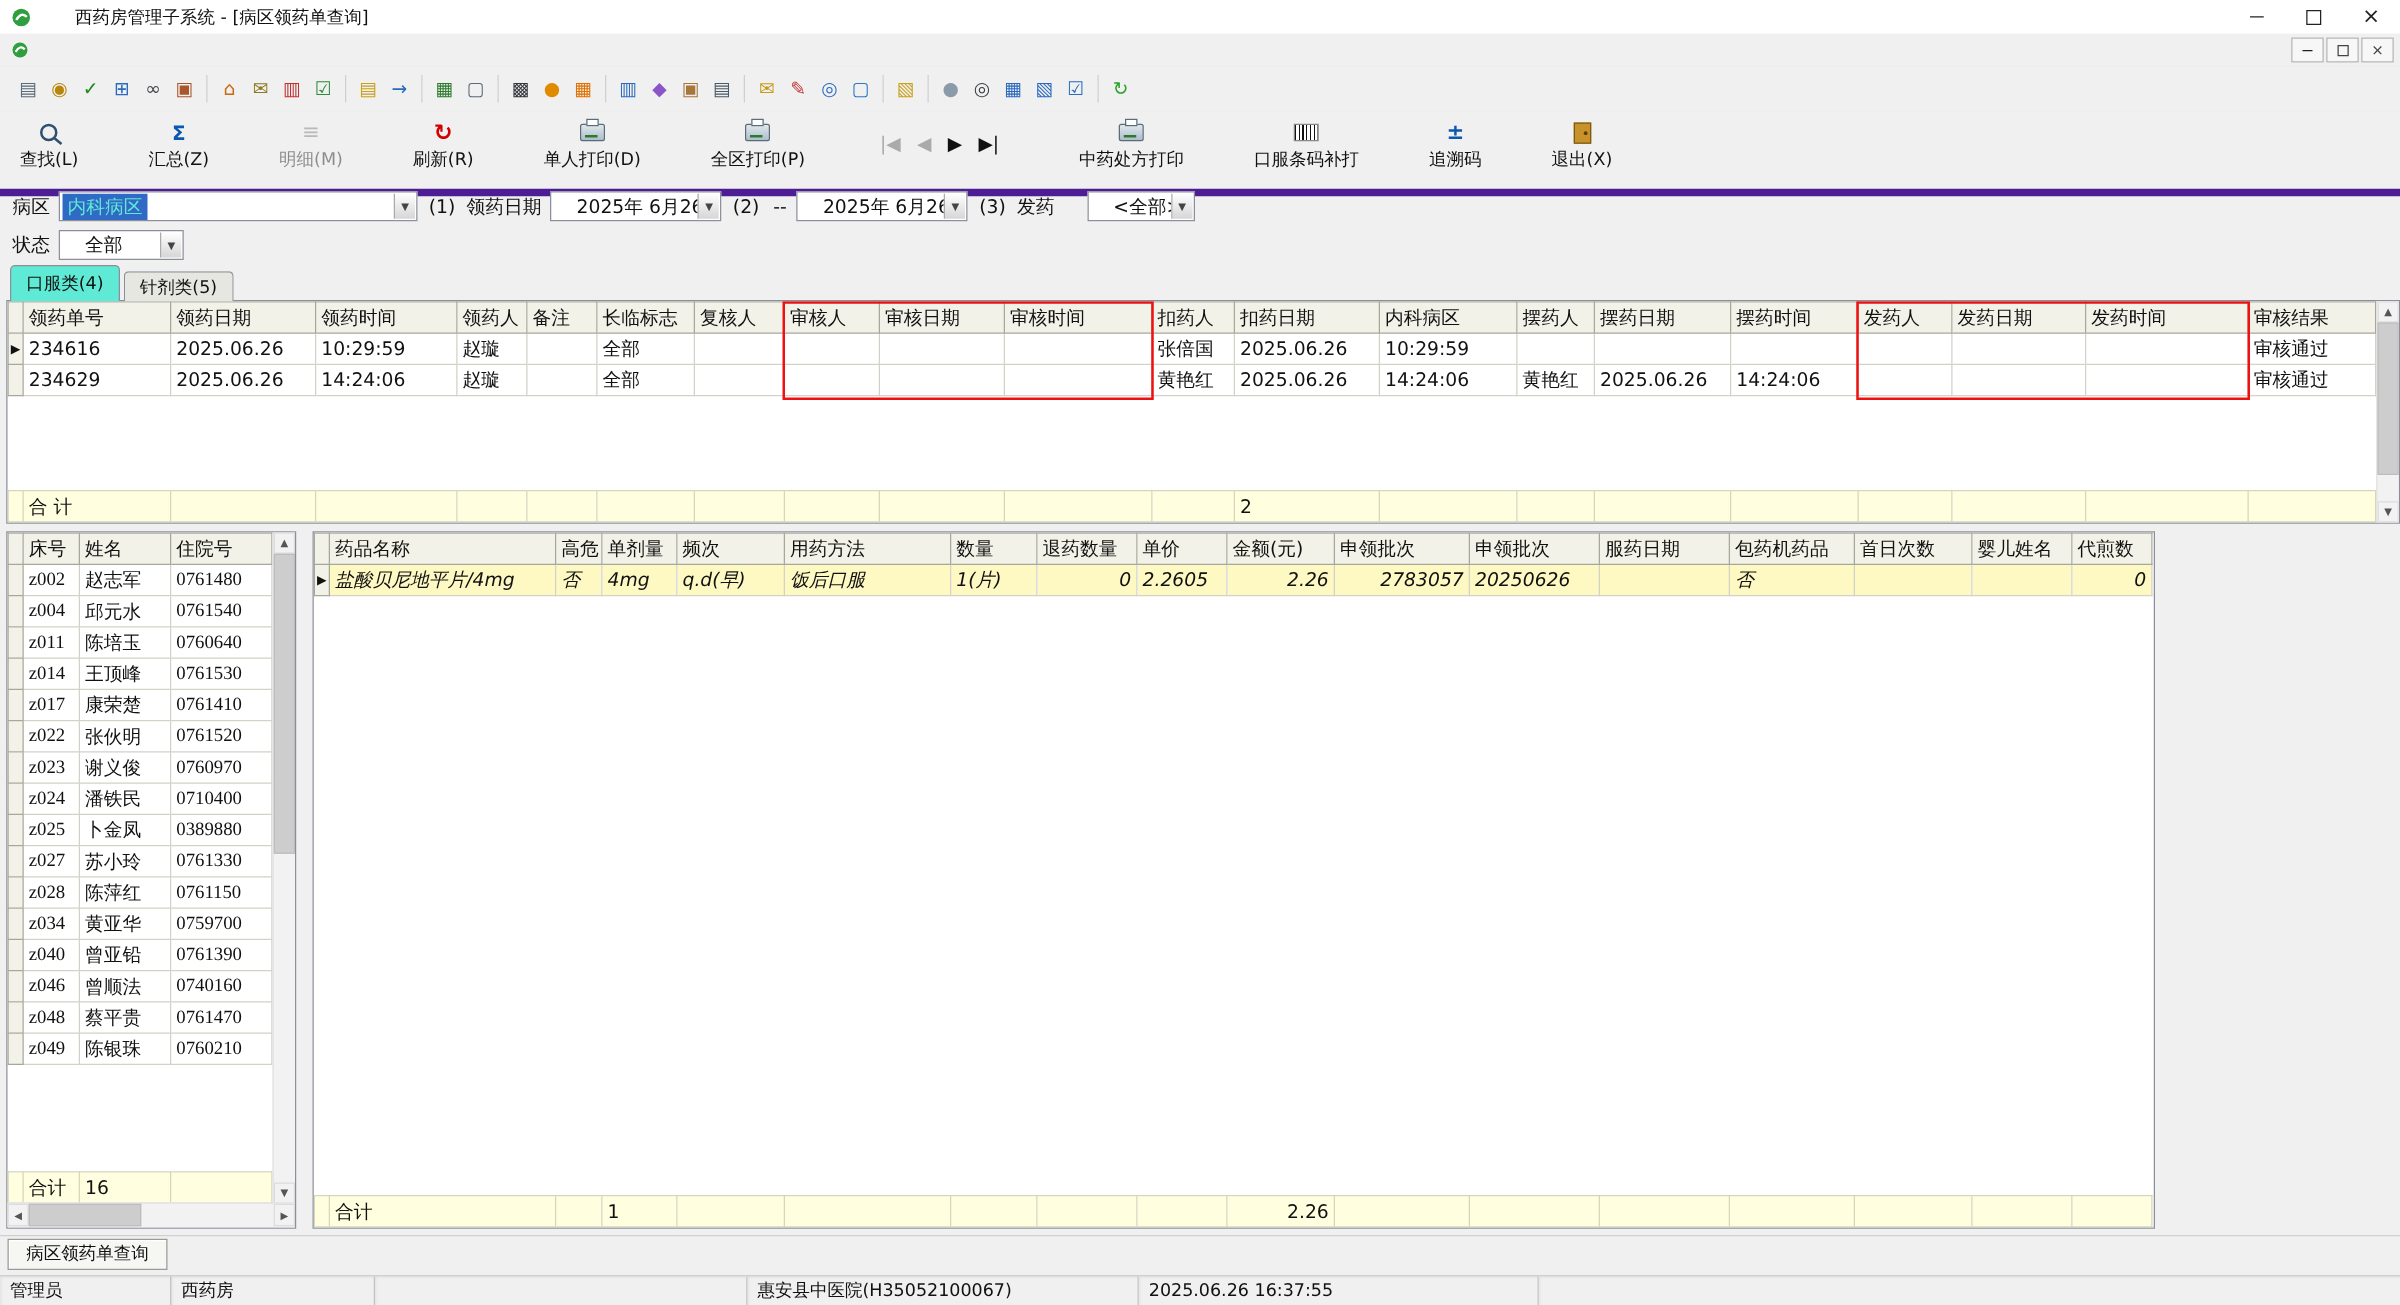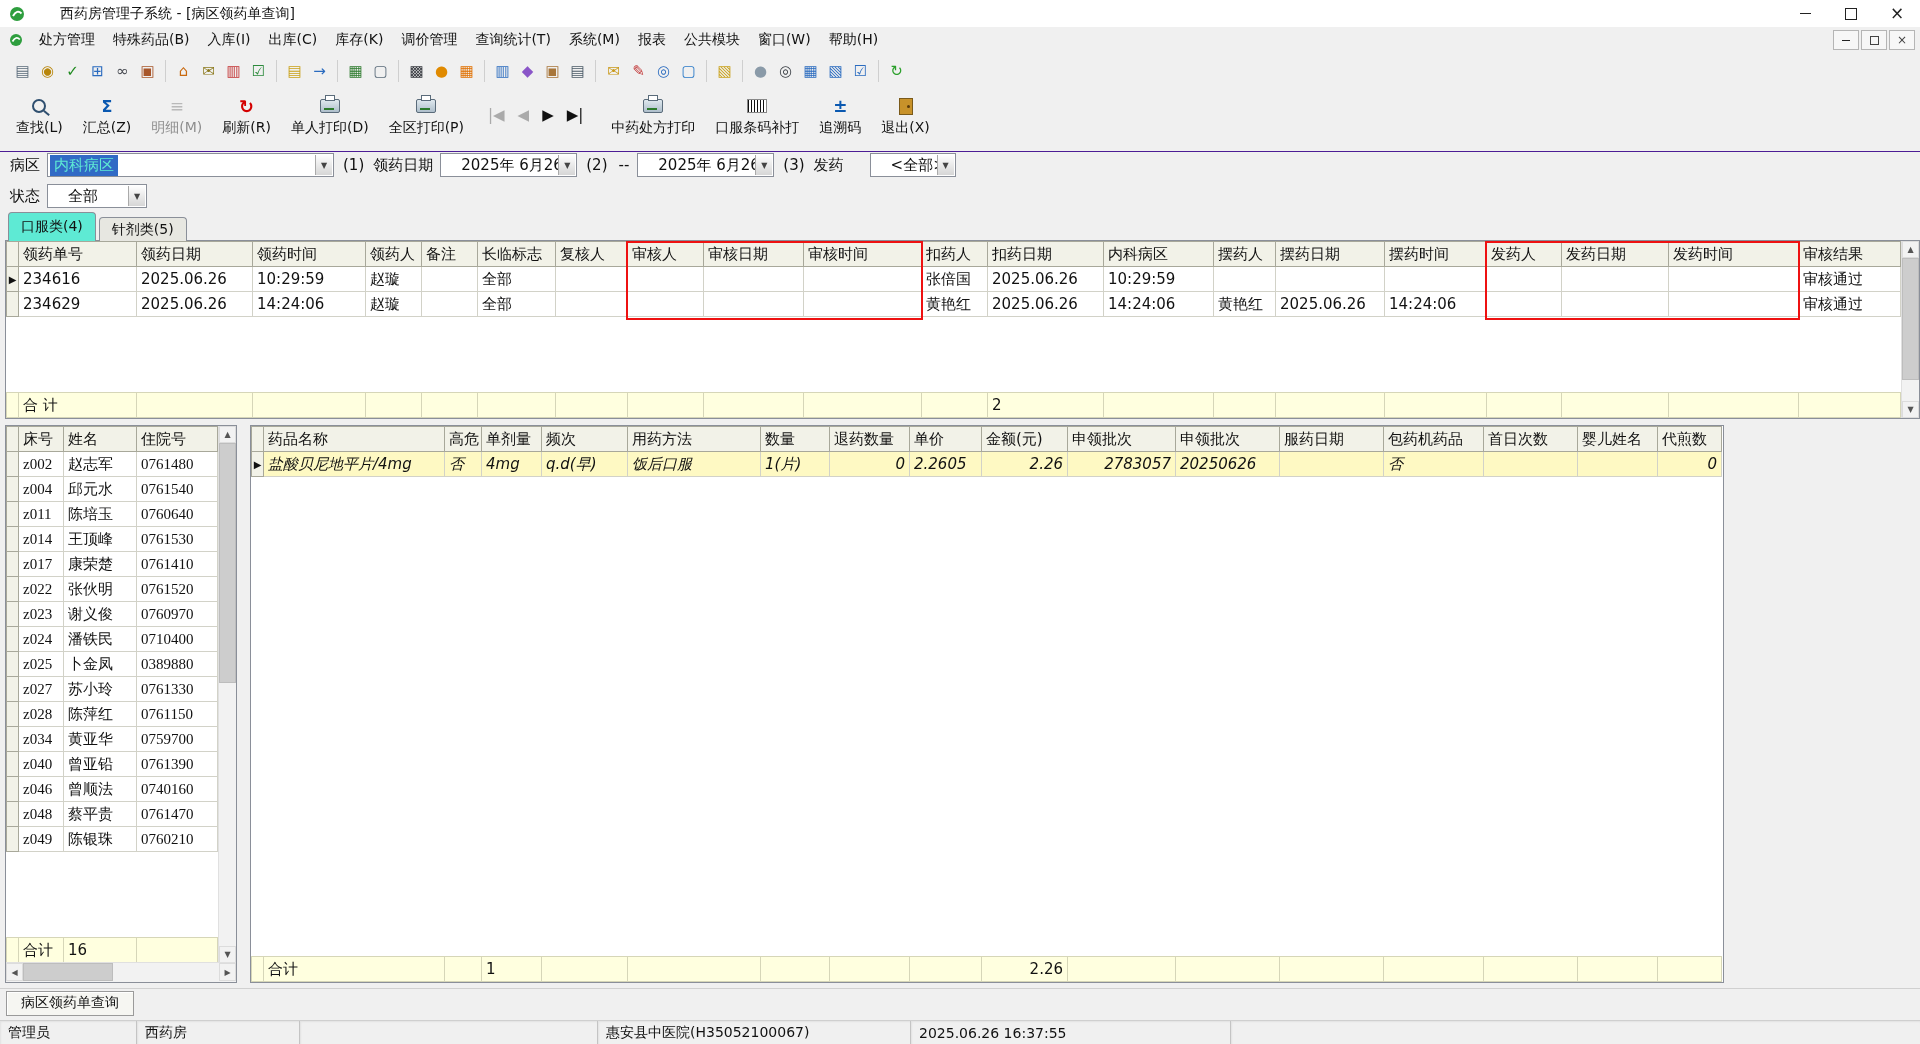--- a/index.html
+++ b/index.html
@@ -20,21 +20,21 @@
   .mdictl{margin-left:auto;display:flex;margin-right:5px;}
   .mdib{width:24px;height:18px;border:1px solid #b5b5b5;background:#f7f7f7;display:flex;align-items:center;justify-content:center;color:#444;margin-left:2px;}
   .mdib .mline{width:8px;}
   .mdib .sq{width:7px;height:7px;border-color:#444;}
   .mdib .xglyph{font-size:12px;}
   
   .toolbar1{position:absolute;left:0;top:53px;right:0;height:36px;background:#f0f0f0;display:flex;align-items:center;padding-left:10px;border-bottom:1px solid #e6e6e6;}
   .t1btn{width:25px;height:25px;display:flex;align-items:center;justify-content:center;font-size:15px;}
   .t1sep{width:1px;height:22px;background:#cfcfcf;margin:0 5px;}
   
-  .toolbar2{position:absolute;left:0;top:89px;right:0;height:57px;background:#f0f0f0;display:flex;align-items:flex-start;padding:5px 0 0 8px;border-bottom:1px solid #4c1d95;}
+  .toolbar2{position:absolute;left:0;top:89px;right:0;height:57px;background:#f0f0f0;display:flex;align-items:flex-start;padding:5px 0 0 8px;border-bottom:6px solid #4c1d95;gap:36px;}
   .t2btn{display:flex;flex-direction:column;align-items:center;padding:1px 8px;margin-right:4px;}
   .t2btn.disabled{opacity:.45;filter:grayscale(1);}
   .ic{height:22px;display:flex;align-items:center;justify-content:center;}
   .t2label{font-size:14px;white-space:nowrap;margin-top:2px;}
   .navgrp{display:flex;align-items:center;margin:12px 20px 0 12px;gap:13px;font-size:15px;}
   .navbtn.disabled{color:#aaa;}
   
   .sh-mag{width:10px;height:10px;border:2px solid #2f4f6f;border-radius:50%;position:relative;display:block;}
   .sh-mag::after{content:"";position:absolute;width:7px;height:2px;background:#2f4f6f;transform:rotate(40deg);right:-6px;bottom:-3px;}
   .sh-sigma::before{content:"Σ";color:#0a58b0;font-weight:bold;font-size:16px;}
@@ -127,34 +127,20 @@
   </div>
 </div>
 
 <div class="menubar">
   <span class="appicon">
     <svg width="14" height="14">
         <circle cx="7" cy="7" r="6" fill="#2e9e3e"></circle>
         <path d="M3.5 8.5 Q7 2.5 10.8 6.5" stroke="#fff" stroke-width="1.8" fill="none"></path>
       </svg>
   </span>
-  <span id="menuitems" style="display:flex;">
-      <span class="mitem">处方管理</span>
-      <span class="mitem">特殊药品(B)</span>
-      <span class="mitem">入库(I)</span>
-      <span class="mitem">出库(C)</span>
-      <span class="mitem">库存(K)</span>
-      <span class="mitem">调价管理</span>
-      <span class="mitem">查询统计(T)</span>
-      <span class="mitem">系统(M)</span>
-      <span class="mitem">报表</span>
-      <span class="mitem">公共模块</span>
-      <span class="mitem">窗口(W)</span>
-      <span class="mitem">帮助(H)</span>
-    </span>
   <div class="mdictl">
     <div class="mdib">
         <span class="mline"></span>
       </div>
     <div class="mdib">
         <span class="sq"></span>
       </div>
     <div class="mdib">
         <span class="xglyph">×</span>
       </div>

